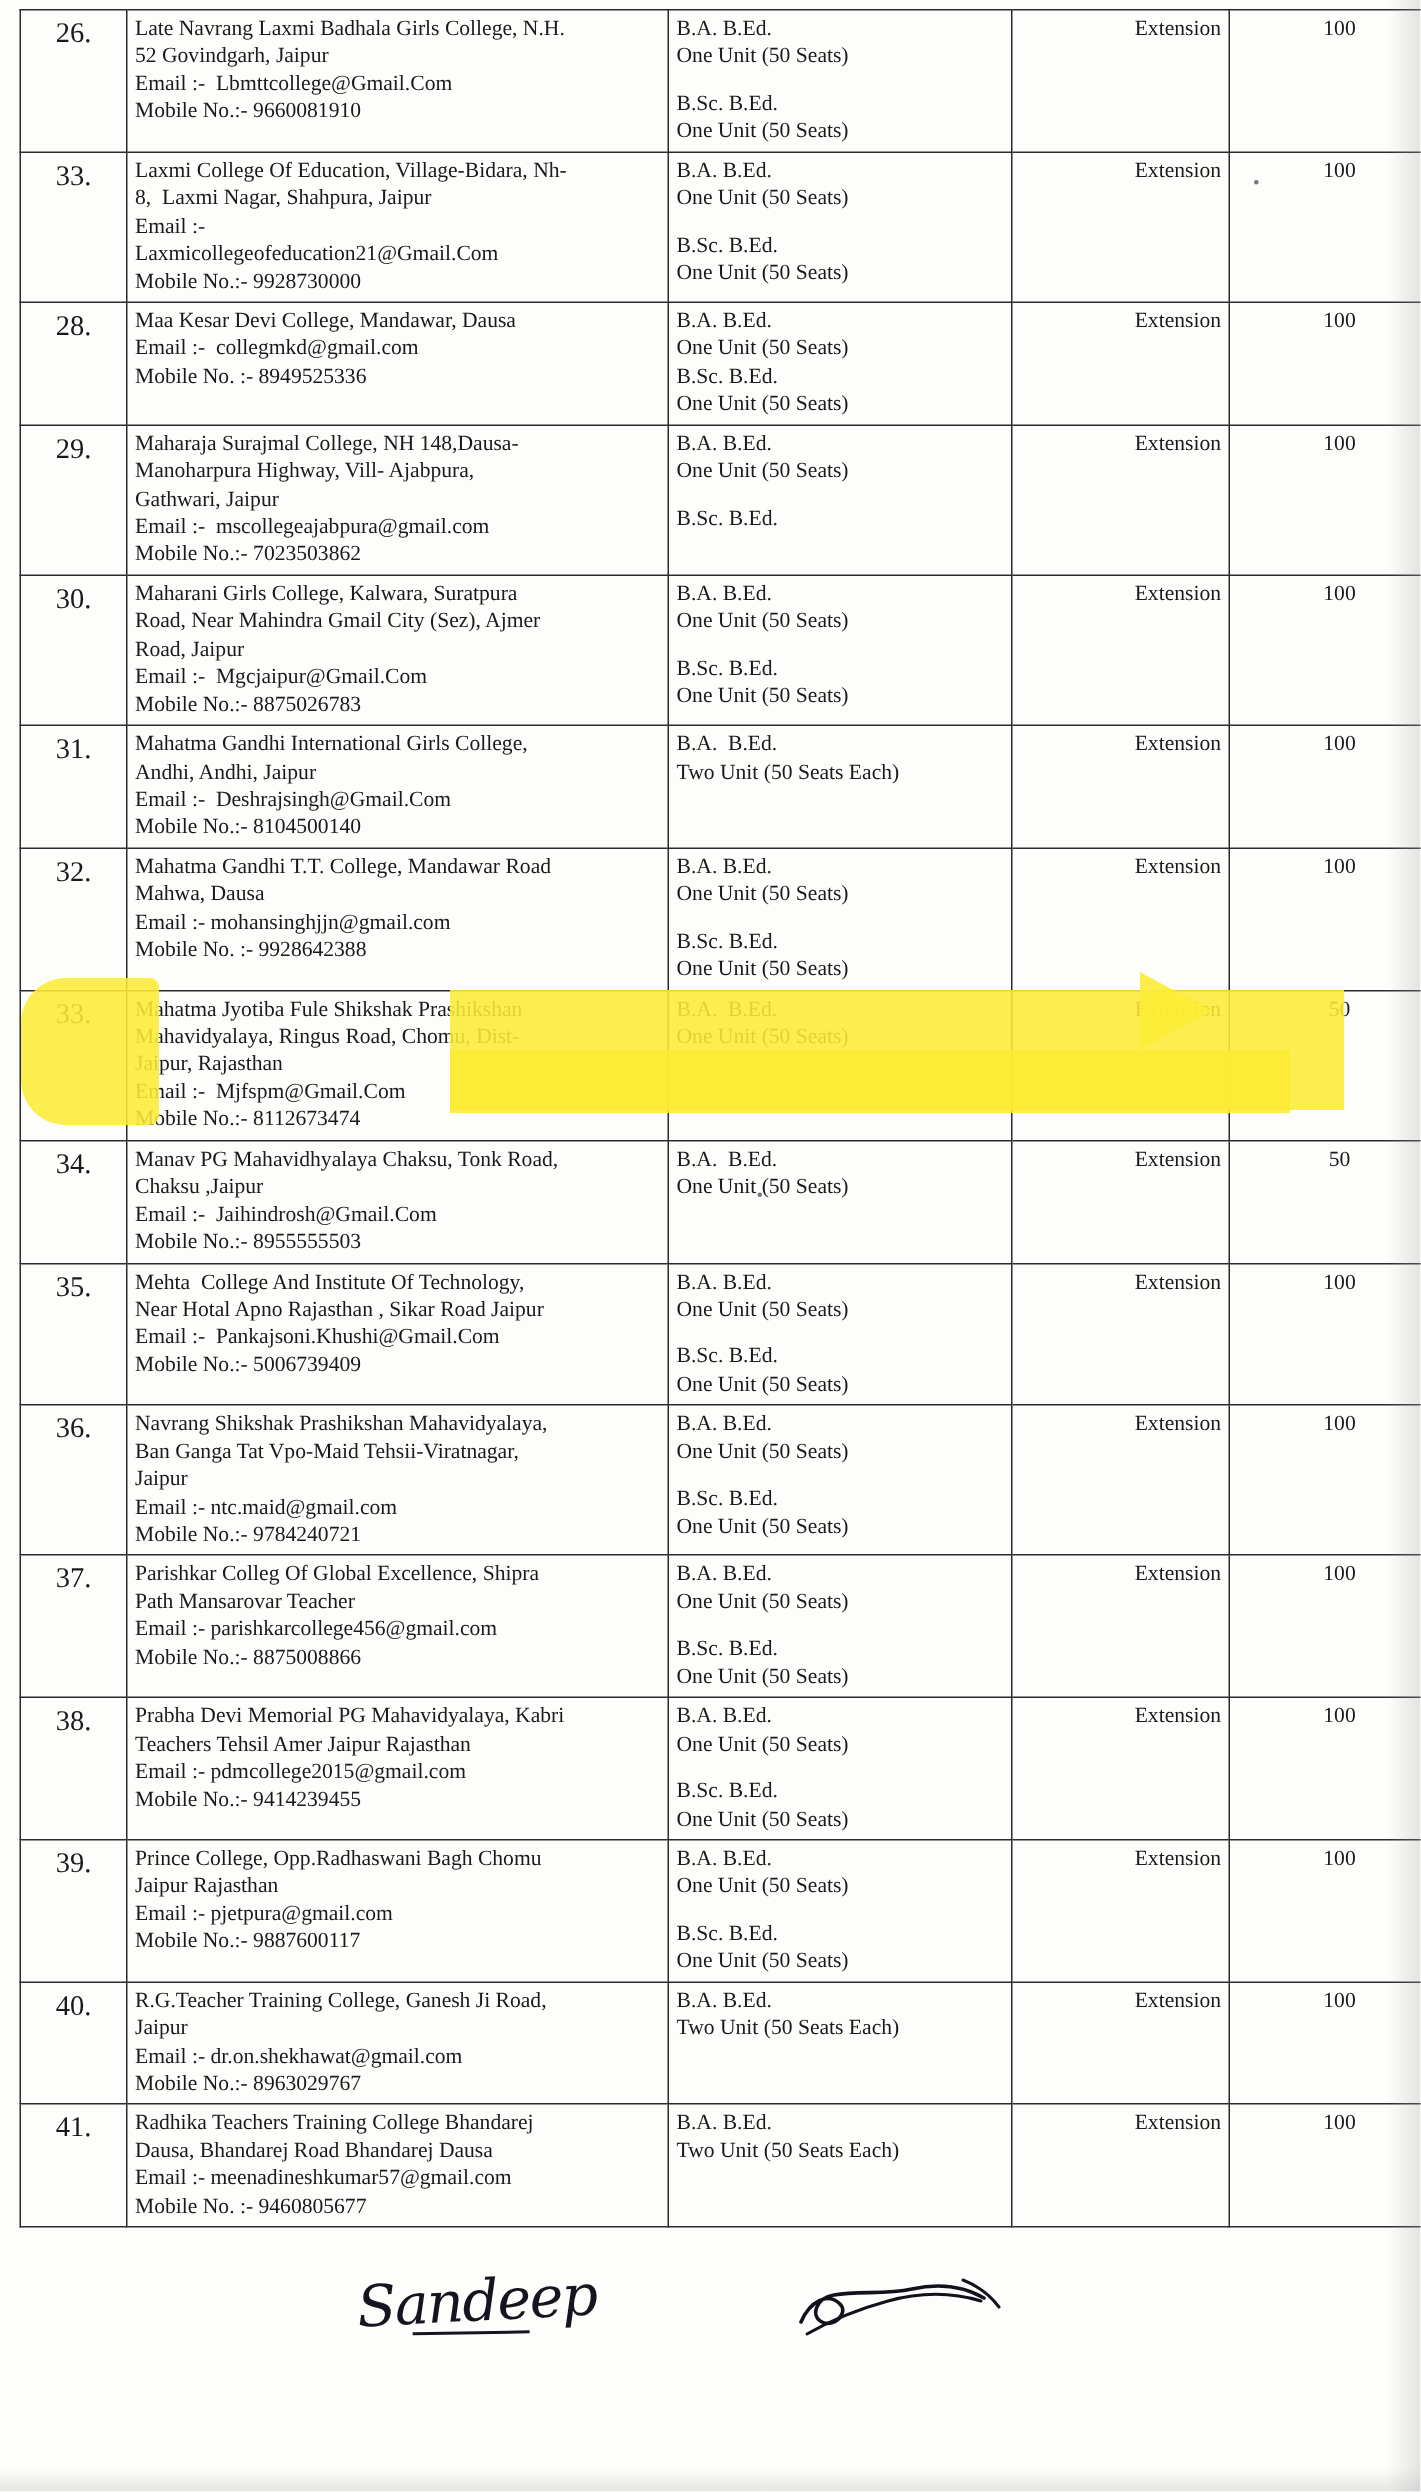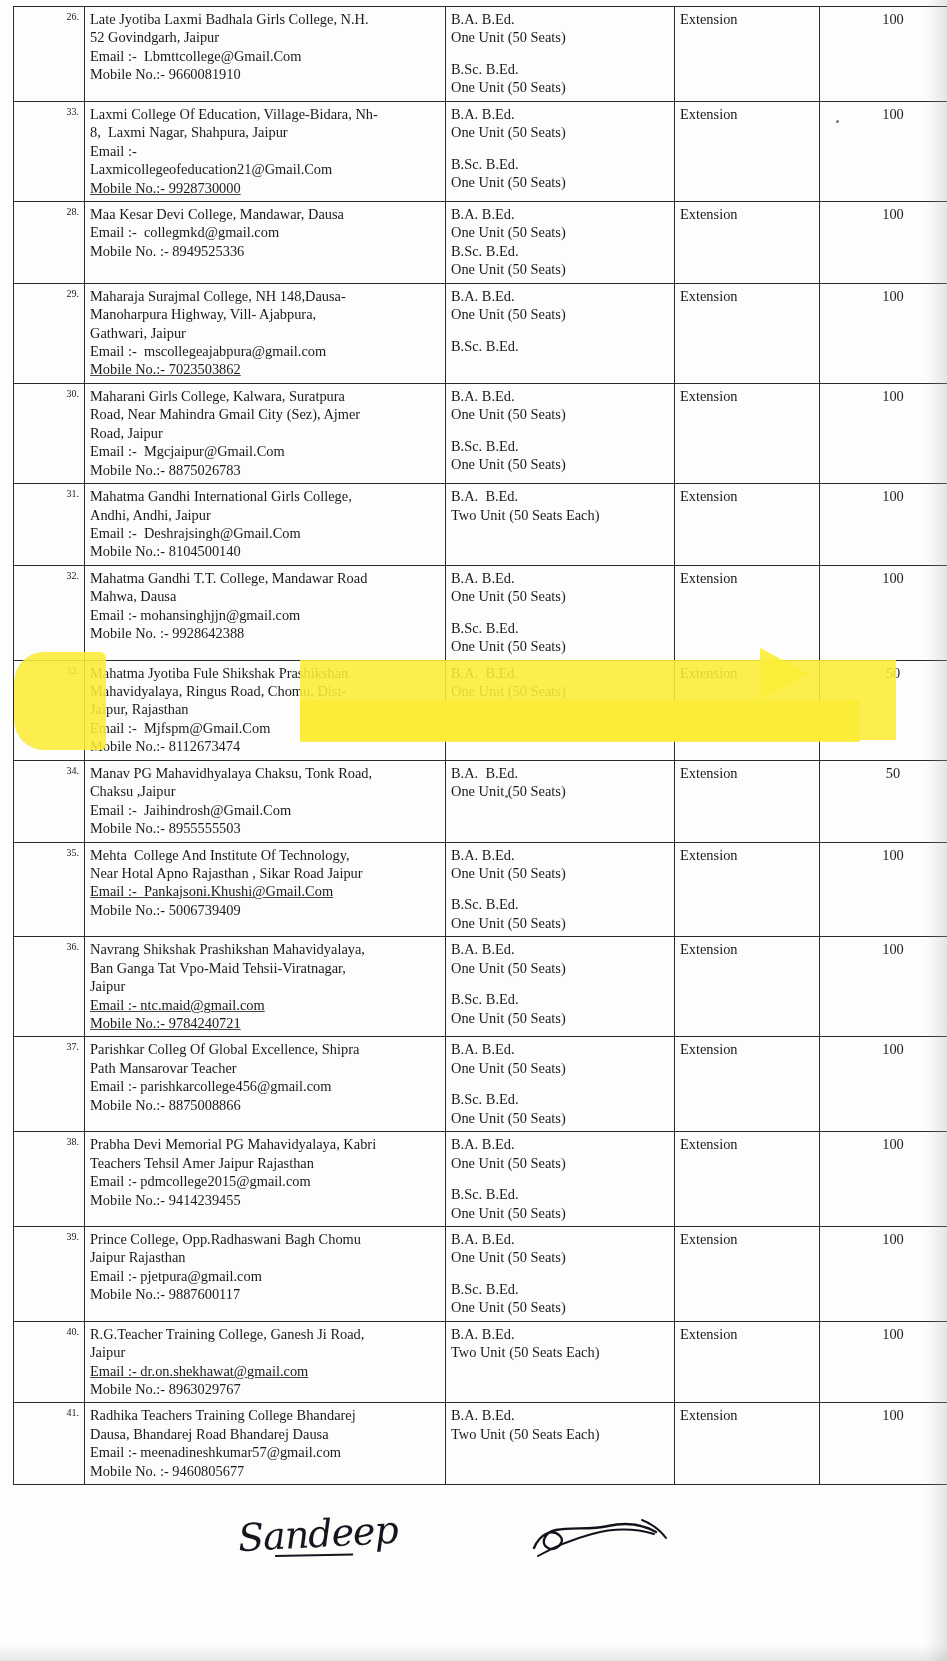--- a/index.html
+++ b/index.html
@@ -33,49 +33,48 @@
   .doc-table td {
     border: 1px solid #2b2b2b;
     vertical-align: top;
     padding: 3px 5px 4px 5px;
     font-size: 14.4px;
     line-height: 1.28;
     font-family: "Liberation Serif", serif;
   }
   td.col-sno {
     width: 60px;
-    text-align: right;
-    font-size: 10px;
+    text-align: center;
+    font-size: 19px;
     padding-top: 4px;
   }
   td.col-name {
     width: 350px;
   }
   td.col-course {
     width: 218px;
     font-family: Liberation Serif, serif;
   }
   td.col-status {
     width: 134px;
-    text-align: left;
+    text-align: right;
   }
   td.col-seats {
     width: 136px;
     text-align: center;
   }
   .line {
     display: block;
     white-space: pre-wrap;
   }
   .gap {
     display: block;
     height: 13px;
   }
   .u {
-    text-decoration: underline;
     text-decoration-color: #444;
     text-decoration-thickness: 1px;
   }
   .sig-area {
     position: absolute;
     left: 0;
     top: 1500px;
     width: 947px;
     height: 160px;
   }
@@ -194,21 +193,21 @@
 <body>
 
 <div class="page">
 
   <table class="doc-table">
     <tbody>
 
       <tr>
         <td class="col-sno">26.</td>
         <td class="col-name">
-          <span class="line">Late Jyotiba Laxmi Badhala Girls College, N.H.</span>
+          <span class="line">Late Navrang Laxmi Badhala Girls College, N.H.</span>
           <span class="line">52 Govindgarh, Jaipur</span>
           <span class="line">Email :-  Lbmttcollege@Gmail.Com</span>
           <span class="line">Mobile No.:- 9660081910</span>
         </td>
         <td class="col-course">
           <span class="line">B.A. B.Ed.</span>
           <span class="line">One Unit (50 Seats)</span>
           <span class="gap"></span>
           <span class="line">B.Sc. B.Ed.</span>
           <span class="line">One Unit (50 Seats)</span>

